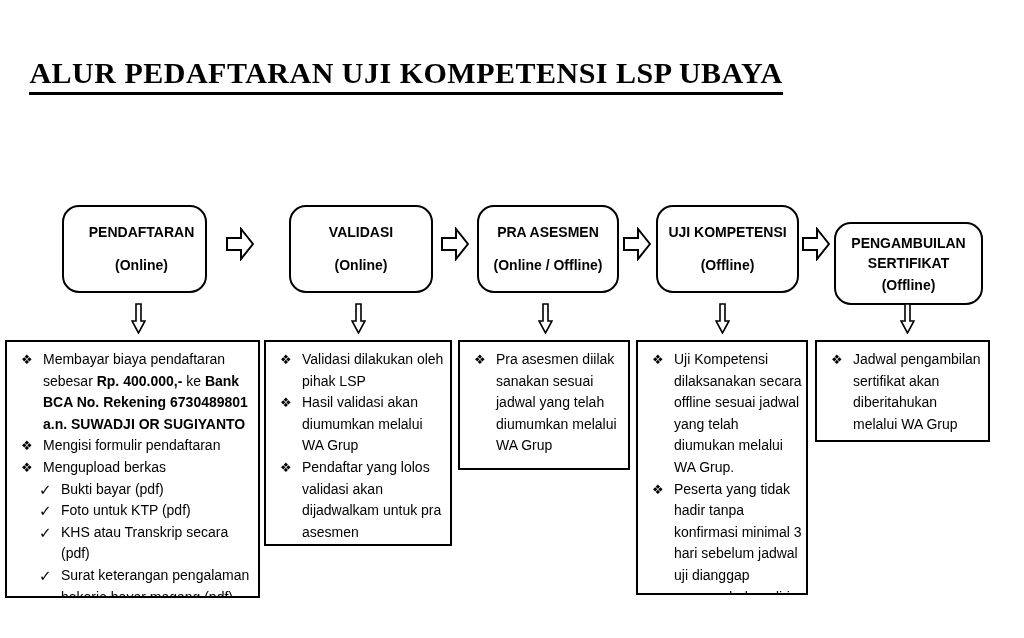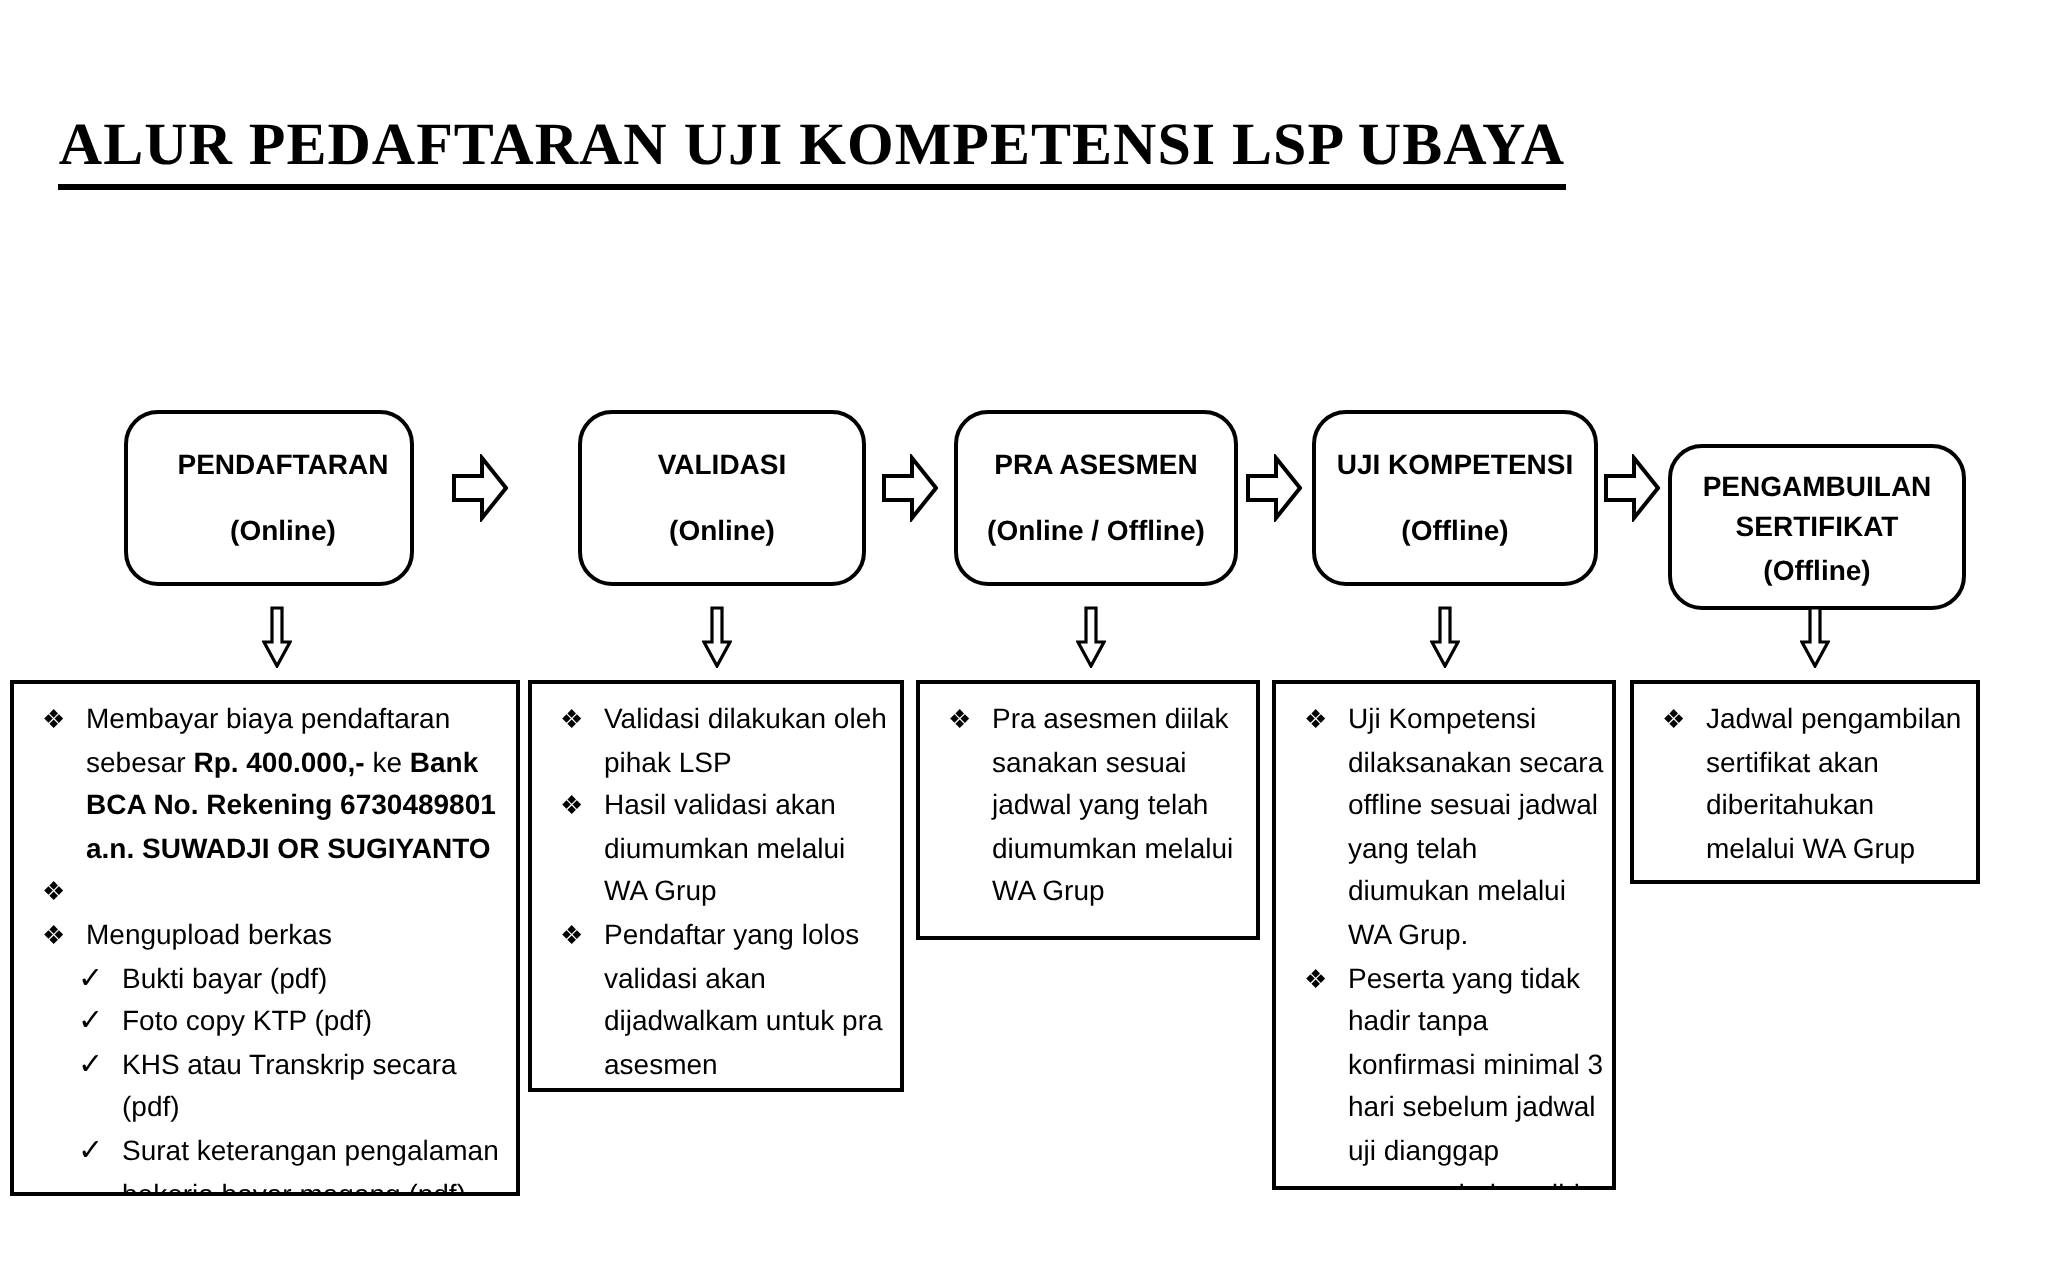--- a/index.html
+++ b/index.html
@@ -112,35 +112,36 @@
 
   <div class="detail-box" style="left:5px;top:340px;width:255px;height:258px;">
     <div>
   <div class="bullet-row diamond">
     <span class="marker">❖</span>
     <span class="bullet-text"><span>Membayar biaya pendaftaran sebesar </span><span class="b">Rp. 400.000,-</span><span>  ke </span><span class="b">Bank BCA No. Rekening 6730489801 a.n. SUWADJI  OR SUGIYANTO</span></span>
   </div>
 
   <div class="bullet-row diamond">
     <span class="marker">❖</span>
+    <span class="bullet-text"><span>Mengisi formulir pendaftaran</span></span>
   </div>
 
   <div class="bullet-row diamond">
     <span class="marker">❖</span>
     <span class="bullet-text"><span>Mengupload berkas</span></span>
   </div>
 
   <div class="bullet-row check">
     <span class="marker">✓</span>
     <span class="bullet-text"><span>Bukti bayar (pdf)</span></span>
   </div>
 
   <div class="bullet-row check">
     <span class="marker">✓</span>
-    <span class="bullet-text"><span>Foto copy KTP (pdf)</span></span>
+    <span class="bullet-text"><span>Foto untuk KTP (pdf)</span></span>
   </div>
 
   <div class="bullet-row check">
     <span class="marker">✓</span>
     <span class="bullet-text"><span>KHS atau Transkrip secara (pdf)</span></span>
   </div>
 
   <div class="bullet-row check">
     <span class="marker">✓</span>
     <span class="bullet-text"><span>Surat keterangan pengalaman bekerja bayar magang (pdf)</span></span>

